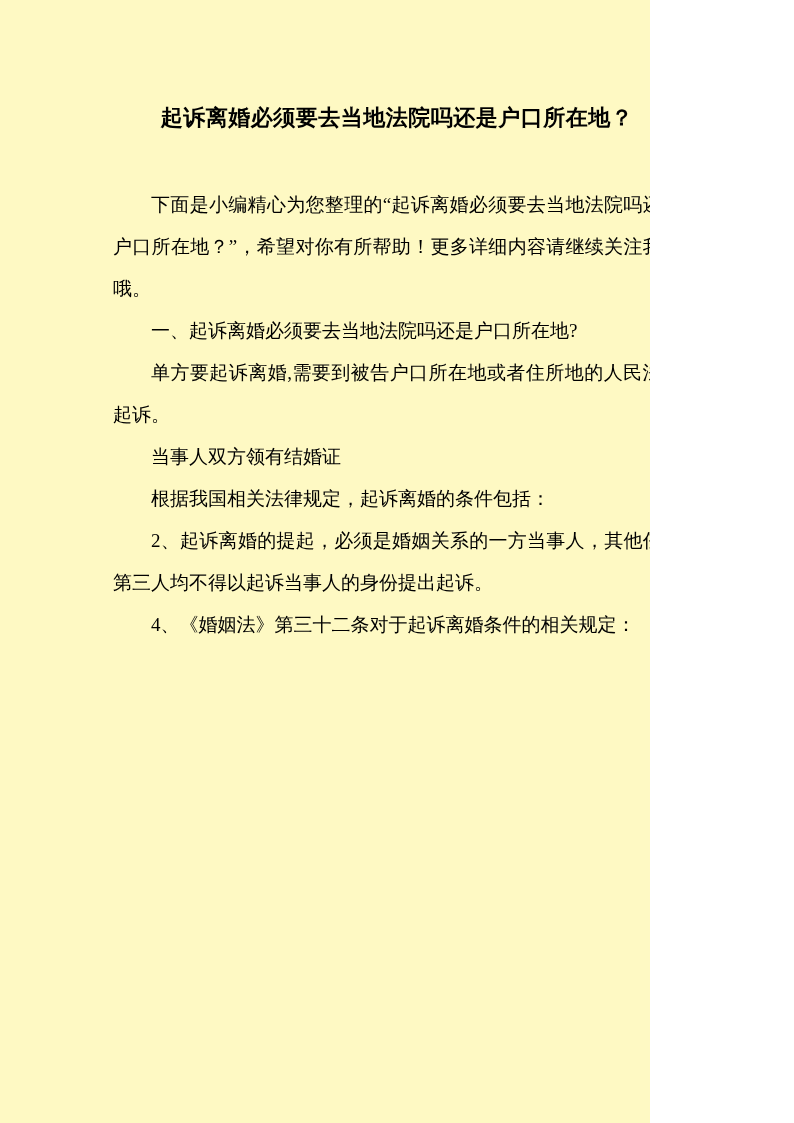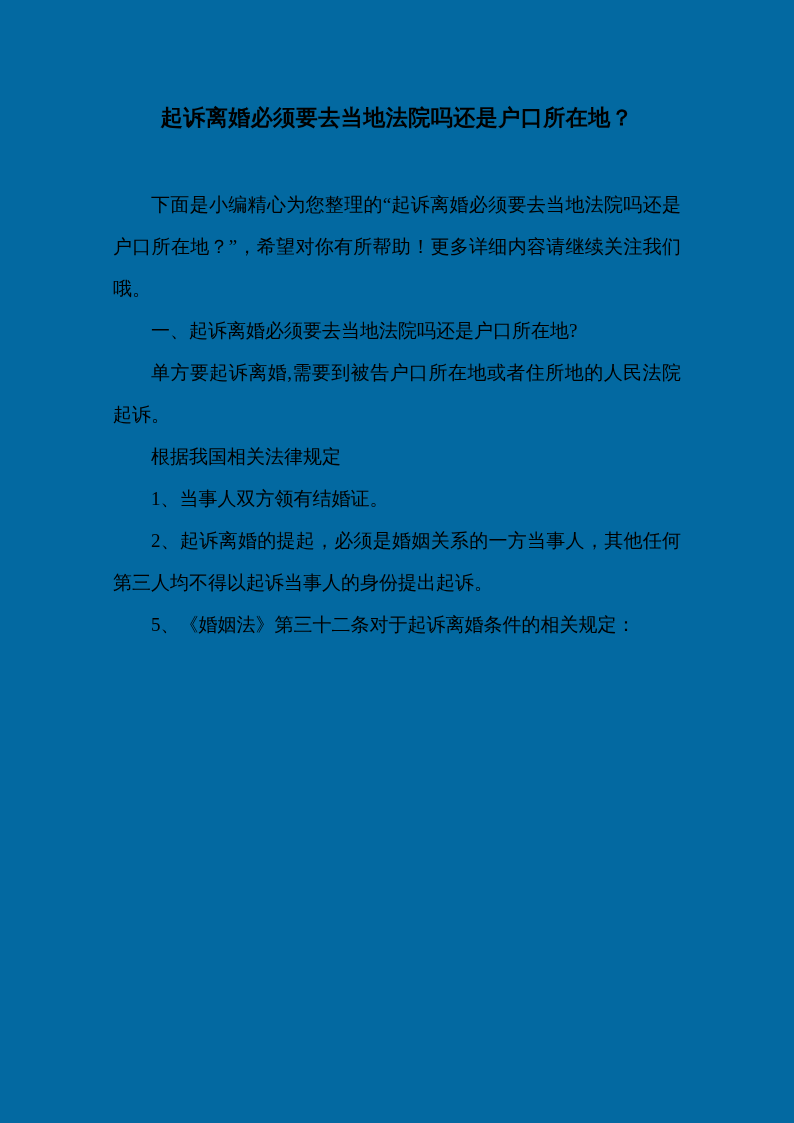--- a/index.html
+++ b/index.html
@@ -2,23 +2,23 @@
 <html lang="zh"><head>
 <meta charset="utf-8">
 <style>
   html, body {
     margin: 0;
     padding: 0;
     background: #ffffff;
   }
   .page {
     position: relative;
-    width: 794px;
+    width: 650px;
     height: 1123px;
-    background: #0369a1;
+    background: #fef9c3;
     color: #000000;
     overflow: hidden;
     font-family: "Liberation Serif", "DejaVu Serif", serif;
   }
   .content {
     position: absolute;
     top: 103px;
     left: 113px;
     width: 568px;
   }
@@ -42,19 +42,19 @@
 </head>
 <body>
 
 <div class="page">
   <div class="content">
     <h1 class="doc-title">起诉离婚必须要去当地法院吗还是户口所在地？</h1>
     <div class="body-text">
       <p>下面是小编精心为您整理的“起诉离婚必须要去当地法院吗还是户口所在地？”，希望对你有所帮助！更多详细内容请继续关注我们哦。</p>
       <p>一、起诉离婚必须要去当地法院吗还是户口所在地?</p>
       <p>单方要起诉离婚,需要到被告户口所在地或者住所地的人民法院起诉。</p>
-      <p>根据我国相关法律规定</p>
-      <p>1、当事人双方领有结婚证。</p>
+      <p>当事人双方领有结婚证</p>
+      <p>根据我国相关法律规定，起诉离婚的条件包括：</p>
       <p>2、起诉离婚的提起，必须是婚姻关系的一方当事人，其他任何第三人均不得以起诉当事人的身份提出起诉。</p>
-      <p>5、《婚姻法》第三十二条对于起诉离婚条件的相关规定：</p>
+      <p>4、《婚姻法》第三十二条对于起诉离婚条件的相关规定：</p>
     </div>
   </div>
 </div>
 
 </body></html>

